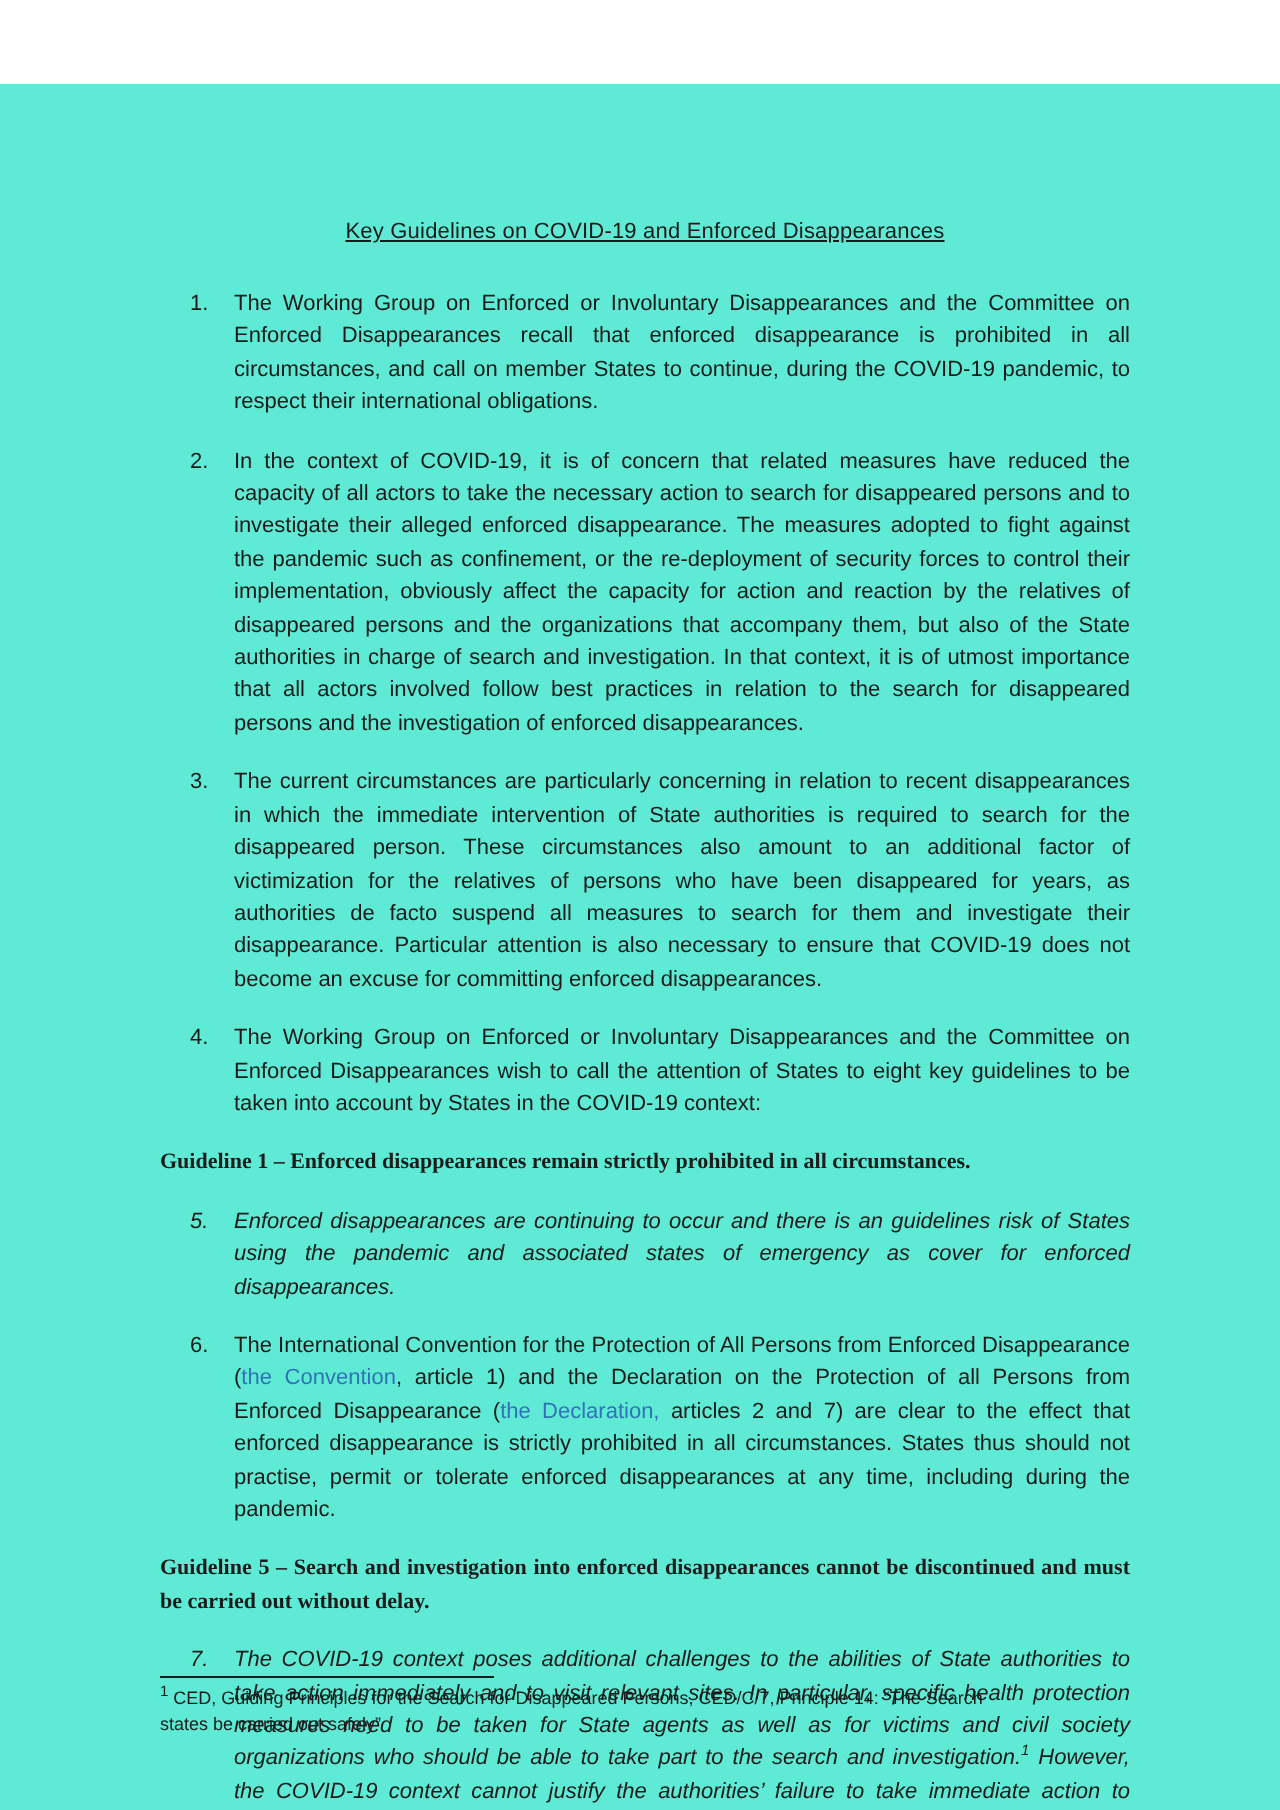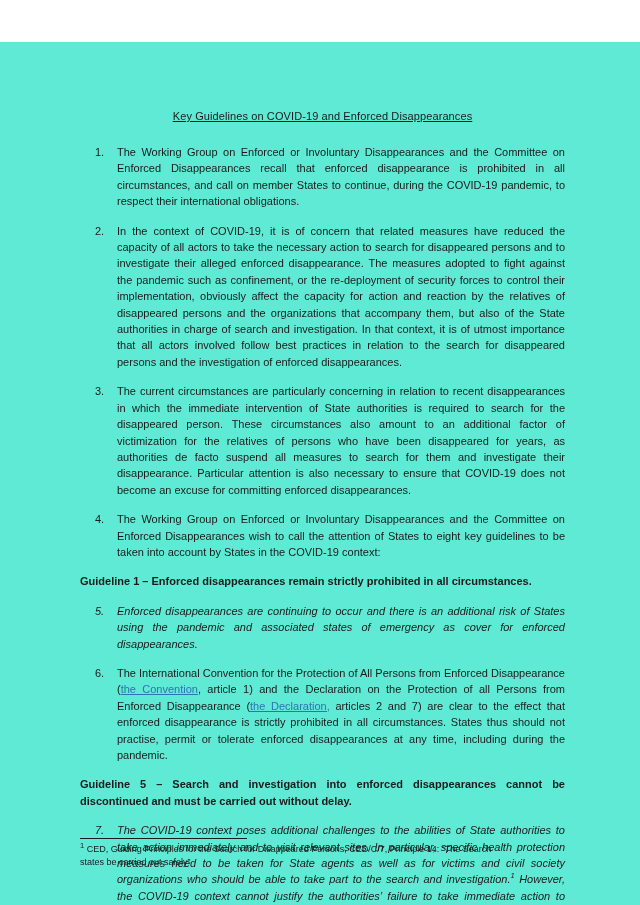--- a/index.html
+++ b/index.html
@@ -43,24 +43,24 @@
     text-align: justify;
   }
   .italic {
     font-style: italic;
   }
   .guideline {
     font-weight: 700;
     text-align: justify;
     line-height: 16.4px;
     margin: 0 0 13px 0;
+    font-family: Liberation Serif, serif;
   }
   a.doclink {
     color: #2E74B5;
-    text-decoration: underline;
     cursor: pointer;
   }
   sup.fnref {
     font-size: 7.5px;
     vertical-align: super;
     line-height: 0;
   }
   .footnote-area {
     position: absolute;
     left: 80px;
@@ -104,21 +104,21 @@
 
   <div class="list-item">
     <span class="num">4.</span>
     <div class="item-text">The Working Group on Enforced or Involuntary Disappearances and the Committee on Enforced Disappearances wish to call the attention of States to eight key guidelines to be taken into account by States in the COVID-19 context:</div>
   </div>
 
   <div class="guideline">Guideline 1 – Enforced disappearances remain strictly prohibited in all circumstances.</div>
 
   <div class="list-item italic">
     <span class="num">5.</span>
-    <div class="item-text">Enforced disappearances are continuing to occur and there is an additional risk of States using the pandemic and associated states of emergency as cover for enforced disappearances.</div>
+    <div class="item-text">Enforced disappearances are continuing to occur and there is an guidelines risk of States using the pandemic and associated states of emergency as cover for enforced disappearances.</div>
   </div>
 
   <div class="list-item">
     <span class="num">6.</span>
     <div class="item-text"><span>The International Convention for the Protection of All Persons from Enforced Disappearance (</span><a class="doclink">the Convention</a><span>, article 1) and the Declaration on the Protection of all Persons from Enforced Disappearance (</span><a class="doclink">the Declaration,</a><span> articles 2 and 7) are clear to the effect that enforced disappearance is strictly prohibited in all circumstances. States thus should not practise, permit or tolerate enforced disappearances at any time, including during the pandemic.</span></div>
   </div>
 
   <div class="guideline">Guideline 5 – Search and investigation into enforced disappearances cannot be discontinued and must be carried out without delay.</div>
 
   <div class="list-item italic">

